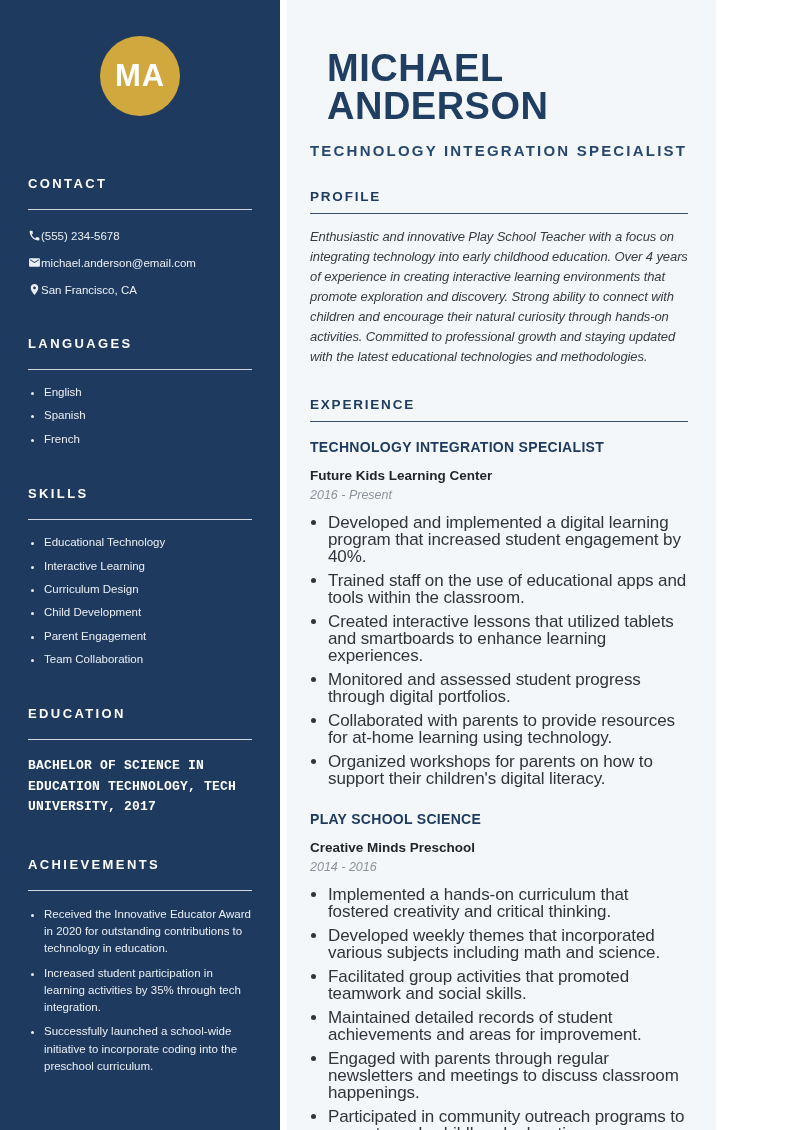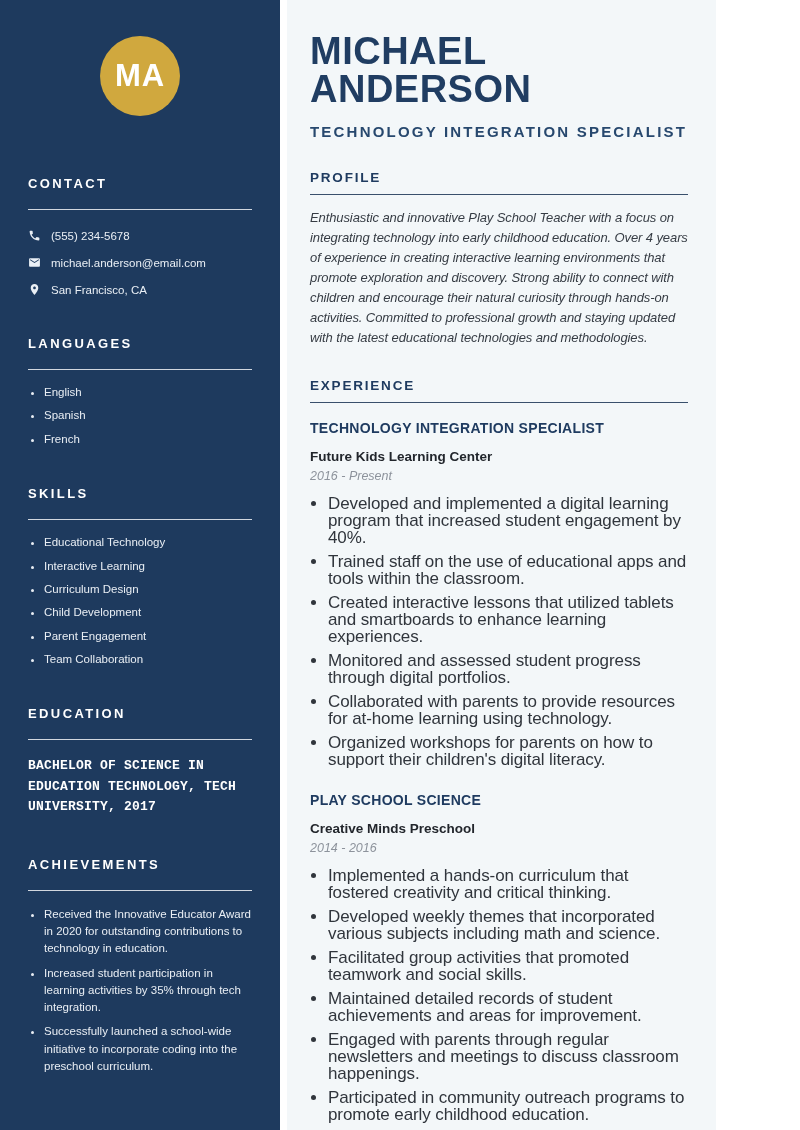--- a/index.html
+++ b/index.html
@@ -27,21 +27,21 @@
   }
   .side-section { margin-top: 40px; }
   .side-section:first-of-type { margin-top: 0; }
   .side-section h2 {
     margin: 0; padding-bottom: 18px;
     font-size: 13px; font-weight: 700; letter-spacing: 2.4px;
     color: #ffffff;
     border-bottom: 1px solid rgba(255,255,255,0.8);
   }
   .contact-item {
-    display: flex; align-items: center; gap: 10px;
+    display: flex; align-items: center; 
     margin-top: 12px; padding-top: 2px;
     font-size: 11.5px; color: #eaeff5;
   }
   .contact-item:first-of-type { margin-top: 17px; }
   .contact-item svg { flex-shrink: 0; }
   .side-list {
     margin: 15px 0 0 0; padding-left: 16px; list-style: disc;
   }
   .side-list li {
     font-size: 11.5px; color: #e9eef4;
@@ -55,21 +55,21 @@
   }
 
   
   .main {
     flex: 1;
     background: #f3f7f9;
     border-left: 7px solid #ffffff;
     padding: 32px 28px 30px 23px;
   }
   .name {
-    margin: 0;
+    margin: 17px;
     font-size: 38px; font-weight: 800; letter-spacing: 0.5px;
     color: #203d62; line-height: 1;
   }
   .subtitle {
     margin-top: 15px;
     font-size: 15px; font-weight: 600; letter-spacing: 2.2px;
     color: #27486e;
   }
   .main-section { margin-top: 30px; }
   .main-section h2 {

